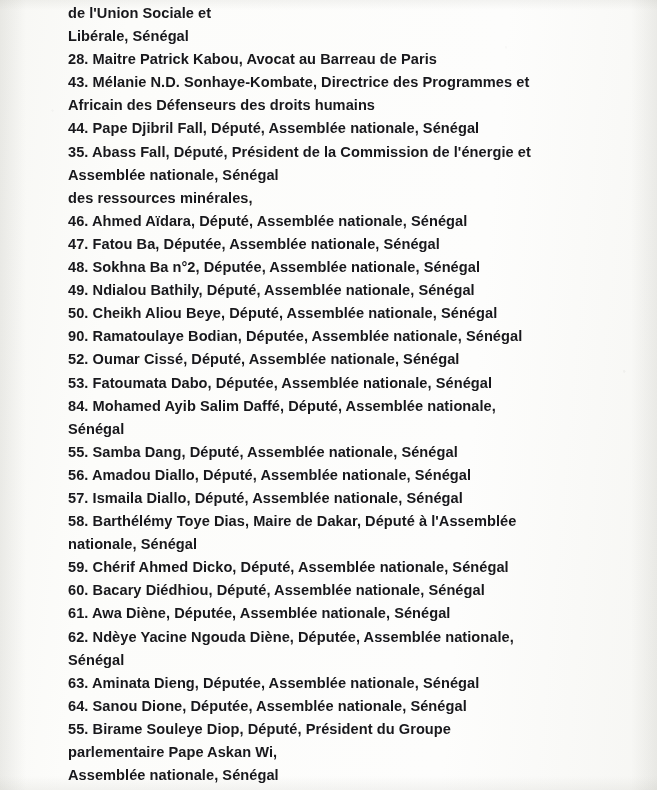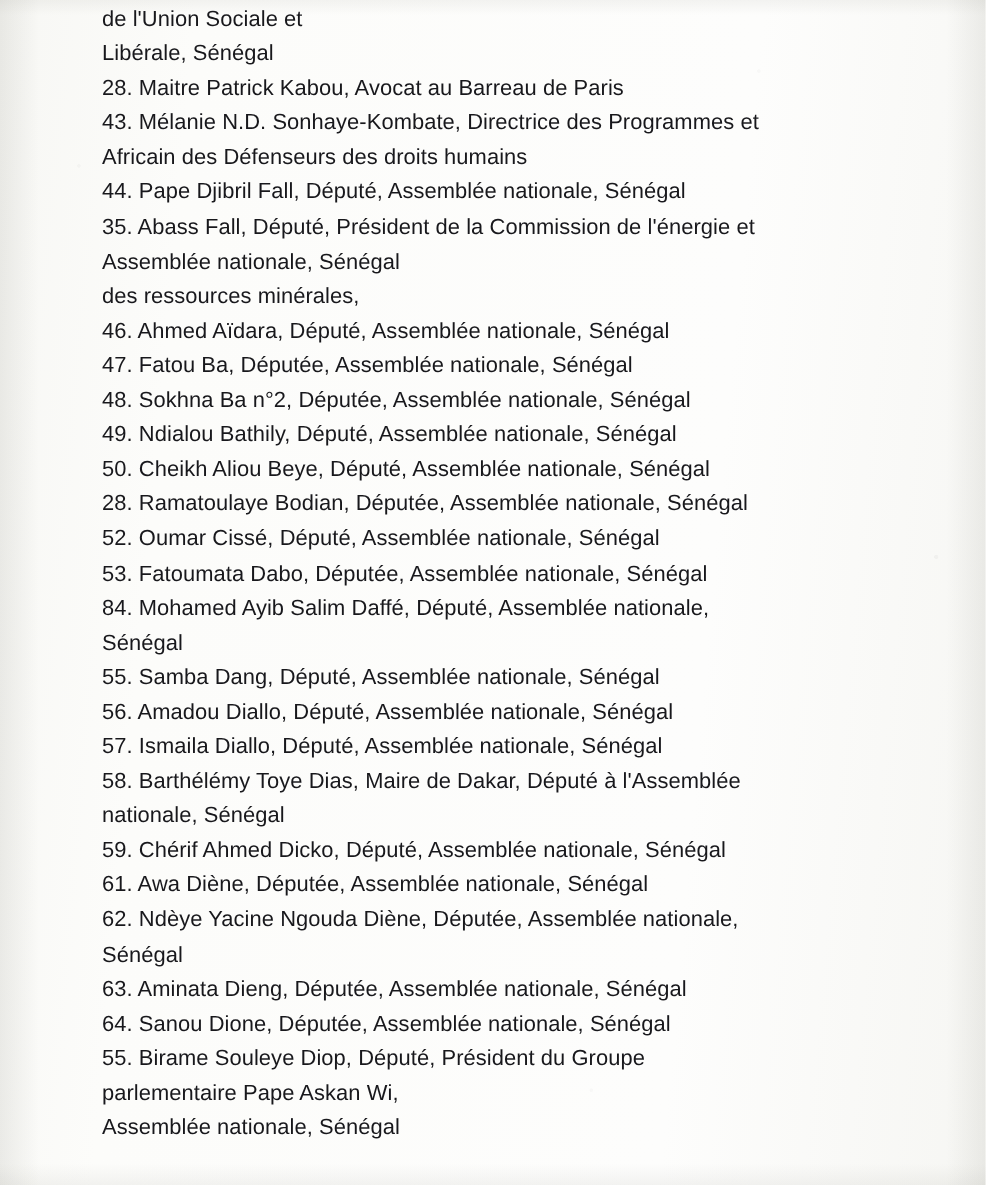--- a/index.html
+++ b/index.html
@@ -11,20 +11,21 @@
     height: 790px;
     background: #fdfdfb;
     font-family: "Liberation Sans", sans-serif;
     overflow: hidden;
   }
   #page {
     position: relative;
     width: 657px;
     height: 790px;
     background: linear-gradient(95deg, #f7f7f4 0%, #fcfcfa 18%, #fdfdfc 70%, #f6f6f3 100%);
+    font-weight: bold;
   }
   
   #page::before {
     content: "";
     position: absolute;
     inset: 0;
     background:
       radial-gradient(circle at 8% 14%, rgba(0,0,0,0.025) 0 1px, transparent 1.4px),
       radial-gradient(circle at 77% 6%, rgba(0,0,0,0.02) 0 1px, transparent 1.4px),
       radial-gradient(circle at 95% 47%, rgba(0,0,0,0.03) 0 1.2px, transparent 1.6px),
@@ -98,31 +99,32 @@
     <div class="line cont">Africain des Défenseurs des droits humains</div>
     <div class="line">44. Pape Djibril Fall, Député, Assemblée nationale, Sénégal</div>
     <div class="line">35. Abass Fall, Député, Président de la Commission de l'énergie et</div>
     <div class="line cont">Assemblée nationale, Sénégal</div>
     <div class="line cont">des ressources minérales,</div>
     <div class="line">46. Ahmed Aïdara, Député, Assemblée nationale, Sénégal</div>
     <div class="line">47. Fatou Ba, Députée, Assemblée nationale, Sénégal</div>
     <div class="line">48. Sokhna Ba n°2, Députée, Assemblée nationale, Sénégal</div>
     <div class="line">49. Ndialou Bathily, Député, Assemblée nationale, Sénégal</div>
     <div class="line">50. Cheikh Aliou Beye, Député, Assemblée nationale, Sénégal</div>
-    <div class="line">28. Ramatoulaye Bodian, Députée, Assemblée nationale, Sénégal</div>
+    <div class="line">90. Ramatoulaye Bodian, Députée, Assemblée nationale, Sénégal</div>
     <div class="line">52. Oumar Cissé, Député, Assemblée nationale, Sénégal</div>
     <div class="line">53. Fatoumata Dabo, Députée, Assemblée nationale, Sénégal</div>
     <div class="line">84. Mohamed Ayib Salim Daffé, Député, Assemblée nationale,</div>
     <div class="line cont">Sénégal</div>
     <div class="line">55. Samba Dang, Député, Assemblée nationale, Sénégal</div>
     <div class="line">56. Amadou Diallo, Député, Assemblée nationale, Sénégal</div>
     <div class="line">57. Ismaila Diallo, Député, Assemblée nationale, Sénégal</div>
     <div class="line">58. Barthélémy Toye Dias, Maire de Dakar, Député à l'Assemblée</div>
     <div class="line cont">nationale, Sénégal</div>
     <div class="line">59. Chérif Ahmed Dicko, Député, Assemblée nationale, Sénégal</div>
+    <div class="line">60. Bacary Diédhiou, Député, Assemblée nationale, Sénégal</div>
     <div class="line">61. Awa Diène, Députée, Assemblée nationale, Sénégal</div>
     <div class="line">62. Ndèye Yacine Ngouda Diène, Députée, Assemblée nationale,</div>
     <div class="line cont">Sénégal</div>
     <div class="line">63. Aminata Dieng, Députée, Assemblée nationale, Sénégal</div>
     <div class="line">64. Sanou Dione, Députée, Assemblée nationale, Sénégal</div>
     <div class="line">55. Birame Souleye Diop, Député, Président du Groupe</div>
     <div class="line cont">parlementaire Pape Askan Wi,</div>
     <div class="line cont">Assemblée nationale, Sénégal</div>
 
   </div>

